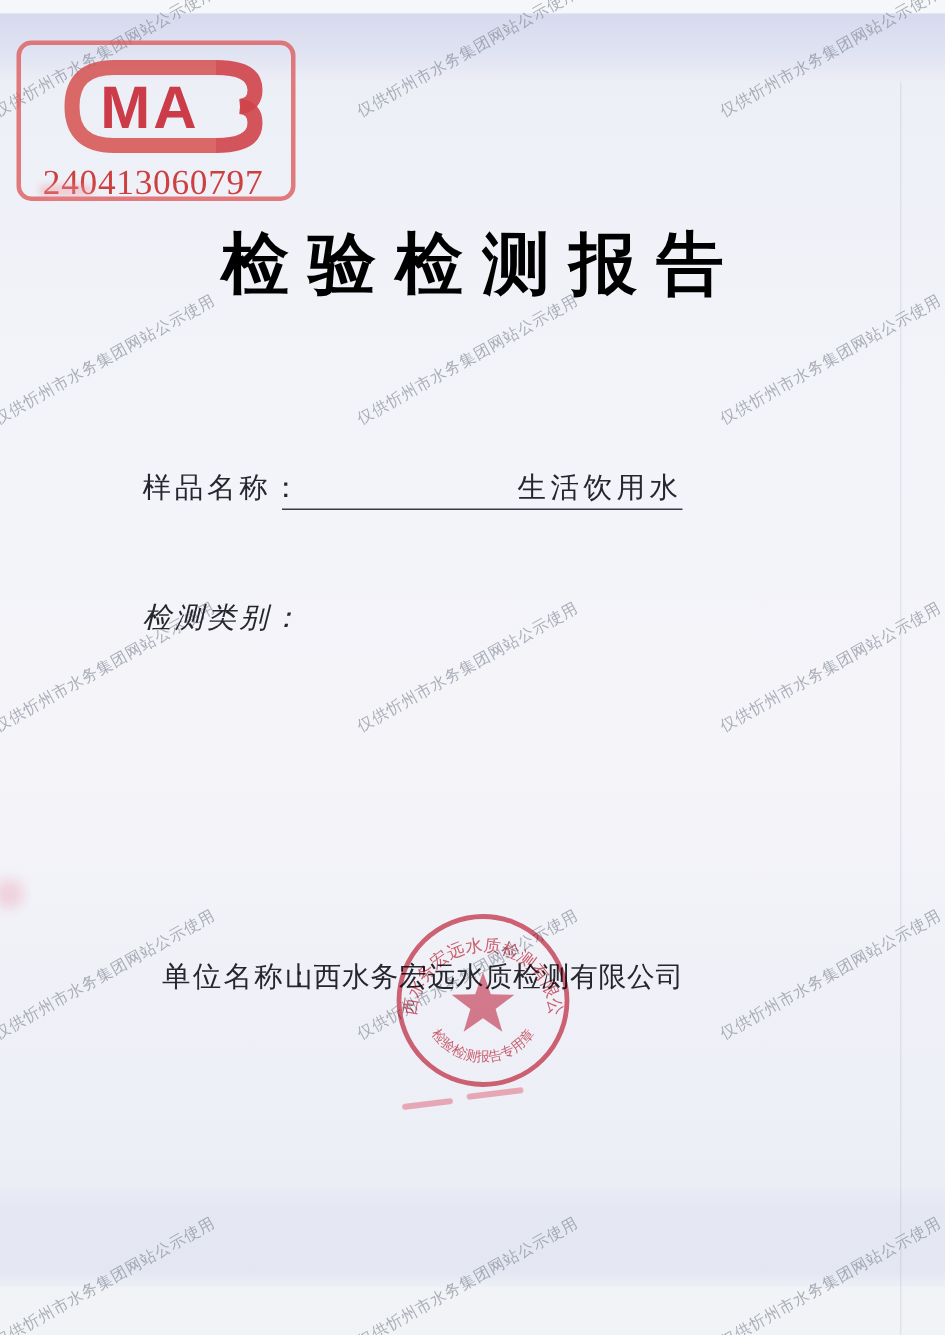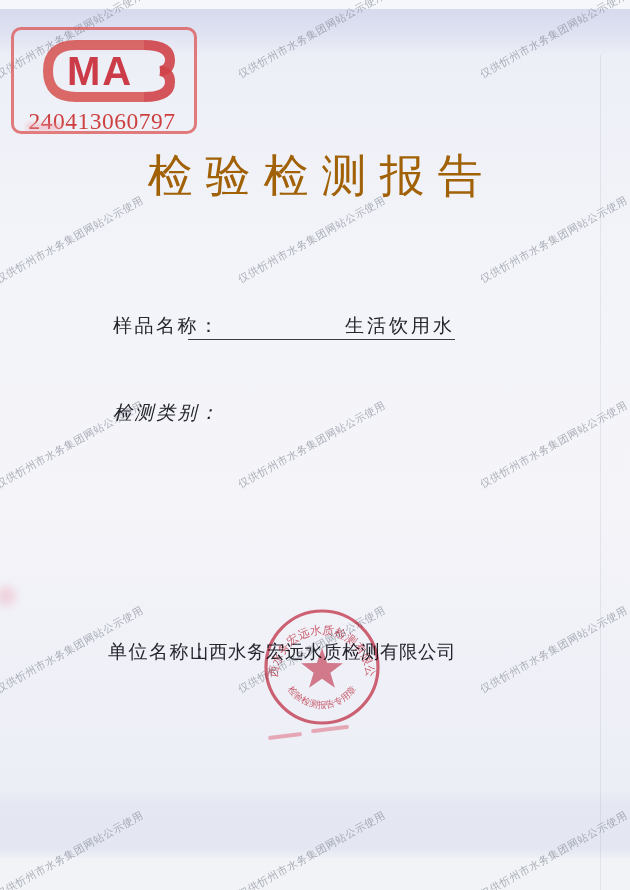--- a/index.html
+++ b/index.html
@@ -37,26 +37,26 @@
        border:3px solid rgba(221,88,88,0.78);border-radius:10px;}
   .cma svg{position:absolute;left:0;top:0;}
 
   
   .report-no{position:absolute;left:383px;top:68px;display:flex;align-items:baseline;}
   .report-no .lbl{font-size:17px;letter-spacing:1.5px;}
   .report-no .val{font-size:17.5px;letter-spacing:0.5px;margin-left:4px;}
 
   
   .title{position:absolute;left:0;top:146px;width:630px;text-align:center;
-         font-family:"Liberation Sans","DejaVu Sans",sans-serif;font-weight:400;
-         font-size:45px;letter-spacing:13px;text-indent:13px;color:#a16207;}
+         font-family:"Liberation Sans","DejaVu Sans",sans-serif;font-weight:700;
+         font-size:45px;letter-spacing:13px;text-indent:13px;color:#000000;}
 
   
   .field-row{position:absolute;left:0;width:630px;height:26px;}
-  .field-row .flabel{position:absolute;left:95px;top:0;font-size:19px;letter-spacing:2.5px;line-height:26px;margin-left:18px;}
+  .field-row .flabel{position:absolute;left:95px;top:0;font-size:19px;letter-spacing:2.5px;line-height:26px;}
   .field-row .fline{position:absolute;left:188px;top:0;width:267px;height:26px;
                     border-bottom:1.6px solid #3b3b44;text-align:right;line-height:25px;font-size:19px;}
   .row1{top:313px;} .row2{top:357px;} .row3{top:400px;font-style:italic;}
   .row1 .fline{letter-spacing:3px;} .row2 .fline{font-size:18px;letter-spacing:0.5px;} .row3 .fline{letter-spacing:1.5px;}
 
   
   .foot-row{position:absolute;left:0;width:630px;height:24px;}
   .foot-row .flabel{position:absolute;left:108px;font-size:19px;letter-spacing:1.5px;line-height:24px;}
   .foot-row .fval{position:absolute;font-size:18.5px;line-height:24px;}
   .rowA{top:640px;} .rowA .fval{left:190px;letter-spacing:0.5px;}

